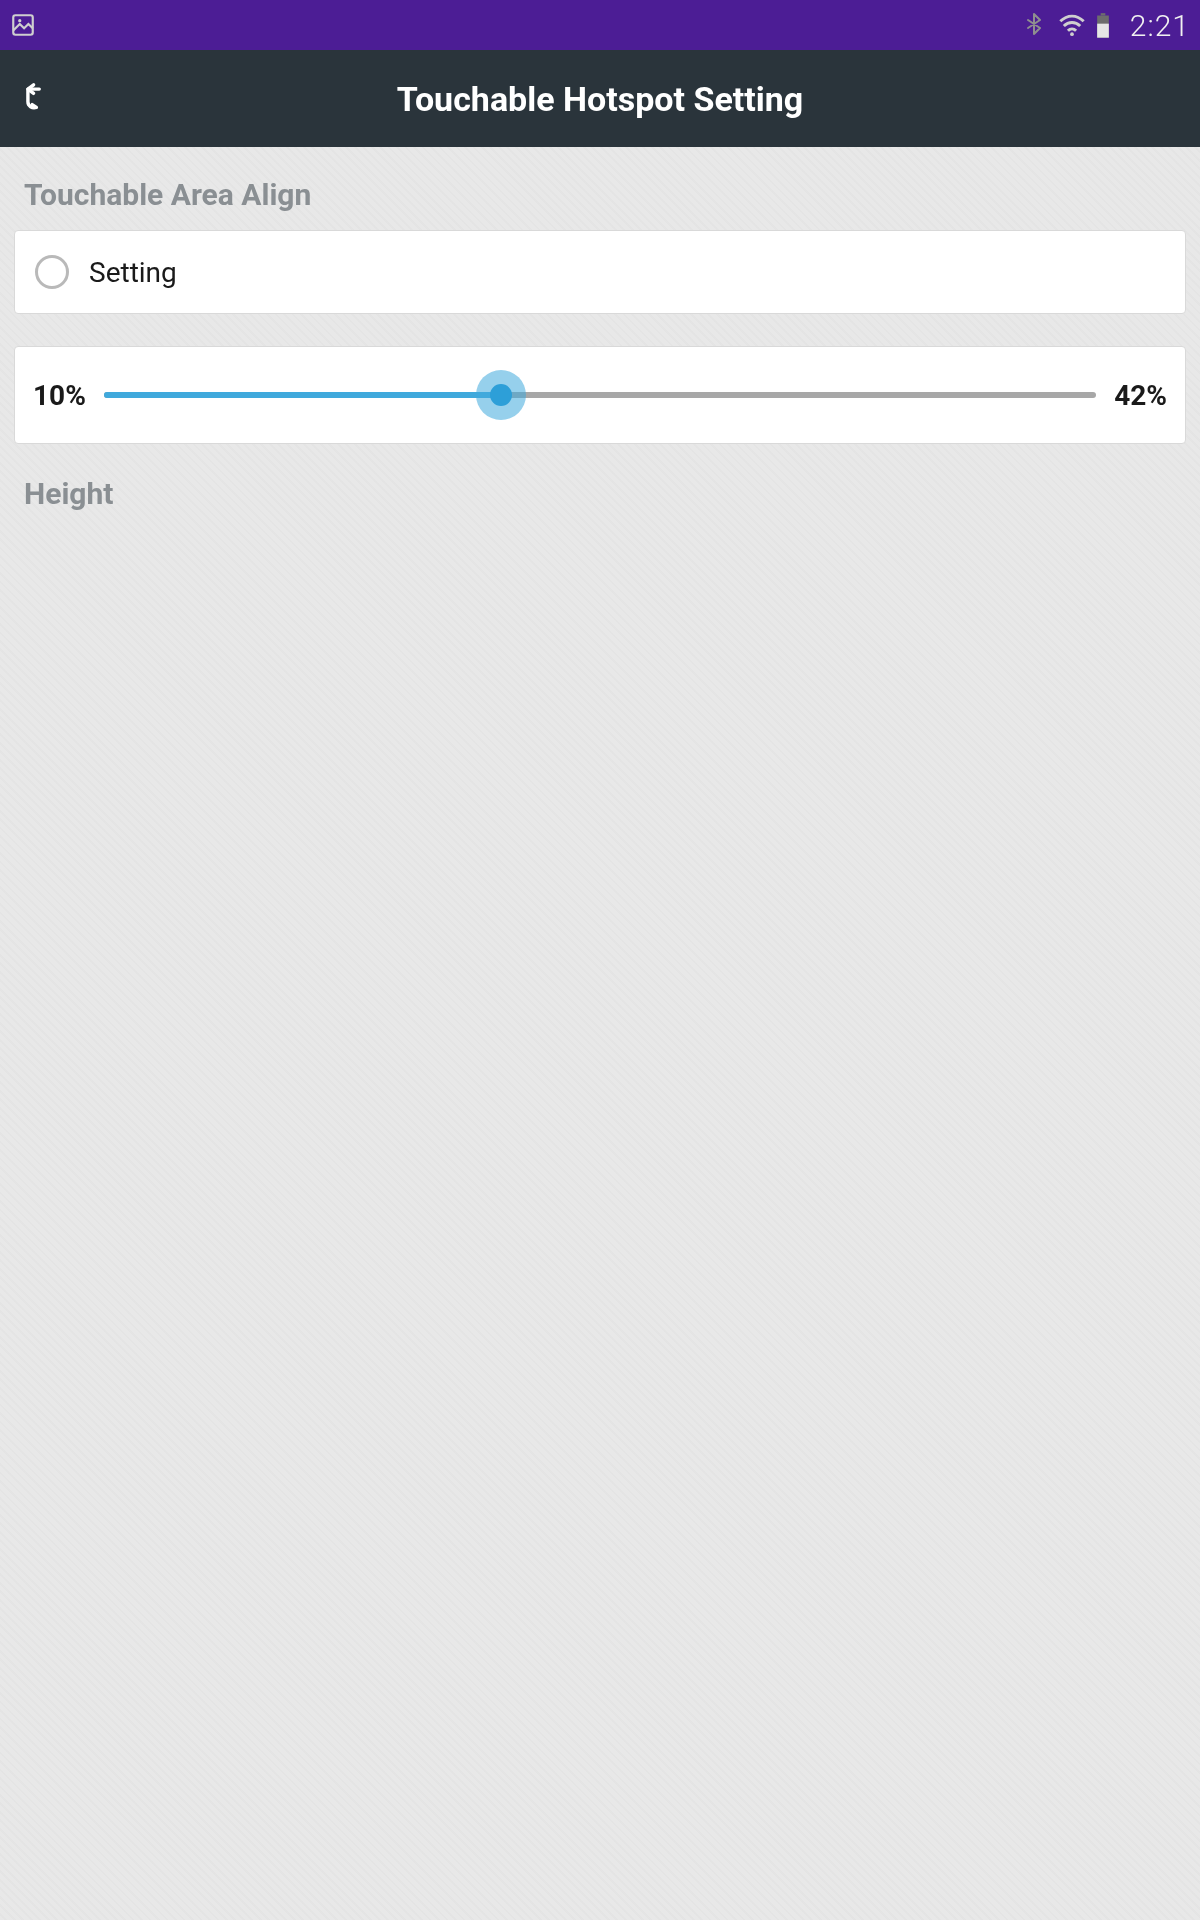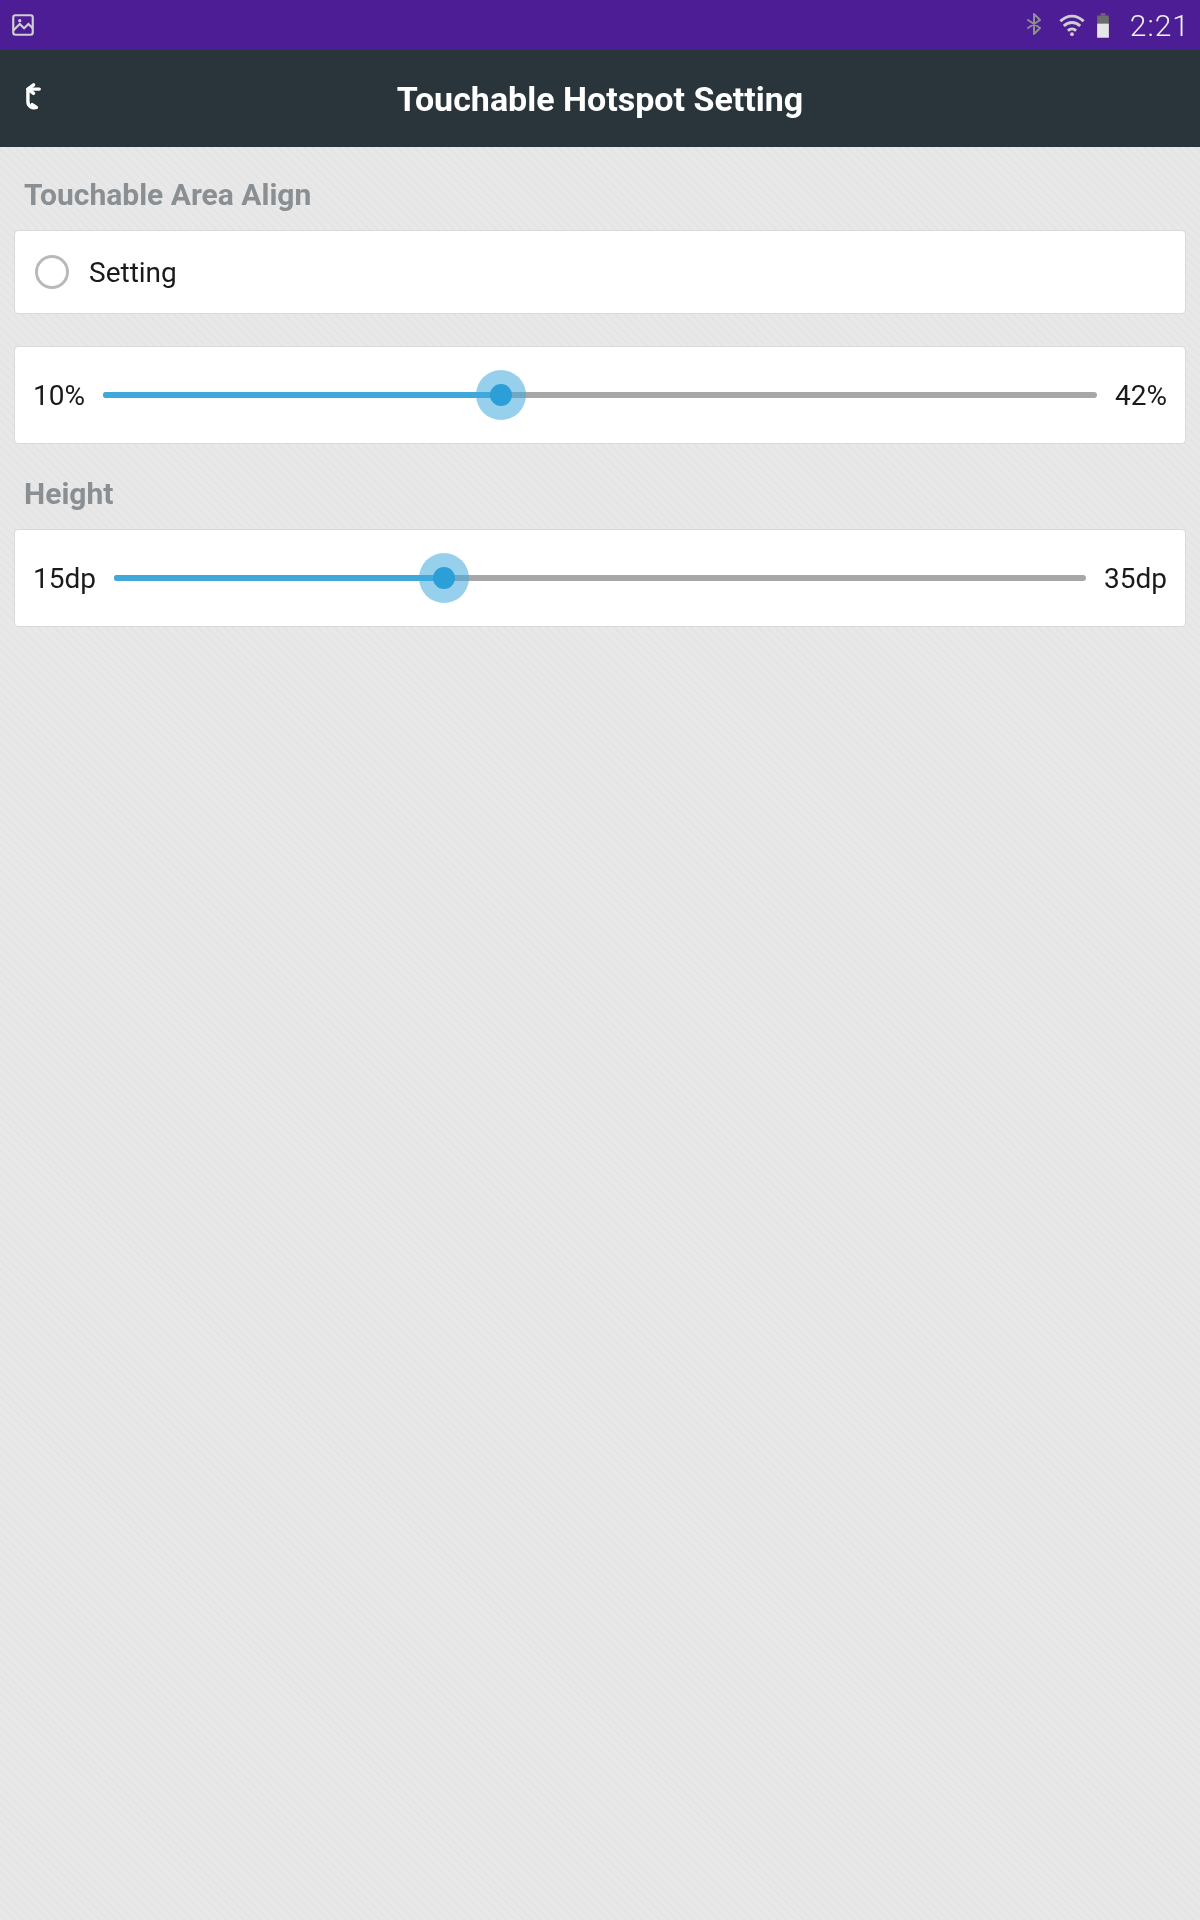--- a/index.html
+++ b/index.html
@@ -29,21 +29,21 @@
   
   .radio-row { display:flex; }
   .radio-cell { flex:1; display:flex; align-items:center; gap:20px; padding:24px 20px; cursor:pointer; }
   .radio-outer { width:34px; height:34px; border-radius:50%; border:3px solid #b9b9b9; display:flex; align-items:center; justify-content:center; }
   .radio-outer.selected { border-color:#2d9fd8; }
   .radio-inner { width:18px; height:18px; border-radius:50%; background:#2d9fd8; display:none; }
   .radio-outer.selected .radio-inner { display:block; }
   .radio-label { font-size:28px; color:#1a1a1a; }
 
   
-  .slider-card { display:flex; align-items:center; gap:18px; padding:28px 18px; }
+  .slider-card { display:flex; align-items:center; gap:18px; padding:28px 18px;font-weight:bold; }
   .slider-min, .slider-max { font-size:28px; color:#1a1a1a; white-space:nowrap; }
   .slider-wrap { flex:1; position:relative; height:40px; display:flex; align-items:center; }
   .track { position:absolute; left:0; right:0; height:6px; background:#a7a7a7; border-radius:3px; }
   .fill { position:absolute; left:0; height:6px; background:#40a9dc; border-radius:3px; }
   .thumb-halo { position:absolute; width:50px; height:50px; border-radius:50%; background:rgba(64,169,220,0.55); transform:translate(-50%,-50%); top:50%; }
   .thumb { position:absolute; width:22px; height:22px; border-radius:50%; background:#2d9fd8; transform:translate(-50%,-50%); top:50%; }
 
   .gap { height:32px; }
 
   
@@ -123,30 +123,20 @@
       <div class="fill" id="width-fill" style="width: 40%;"></div>
       <div class="thumb-halo" id="width-halo" style="left: 40%;"></div>
       <div class="thumb" id="width-thumb" style="left: 40%;"></div>
     </div>
     <span class="slider-max">42%</span>
   </div>
 
   <div class="gap"></div>
 
   <div class="section-label">Height</div>
-  <div class="card slider-card">
-    <span class="slider-min">15dp</span>
-    <div class="slider-wrap">
-      <div class="track"></div>
-      <div class="fill" id="height-fill" style="width: 34%;"></div>
-      <div class="thumb-halo" id="height-halo" style="left: 34%;"></div>
-      <div class="thumb" id="height-thumb" style="left: 34%;"></div>
-    </div>
-    <span class="slider-max">35dp</span>
-  </div>
 
   <div class="expand-tab">
     <svg viewBox="0 0 24 24" width="34" height="34">
       <path d="M5 15 L12 8 L19 15" fill="none" stroke="#ffffff" stroke-width="3" stroke-linecap="round" stroke-linejoin="round"></path>
     </svg>
   </div>
 </div>
 
 <div class="nav-bar">
   <div class="nav-btn">

